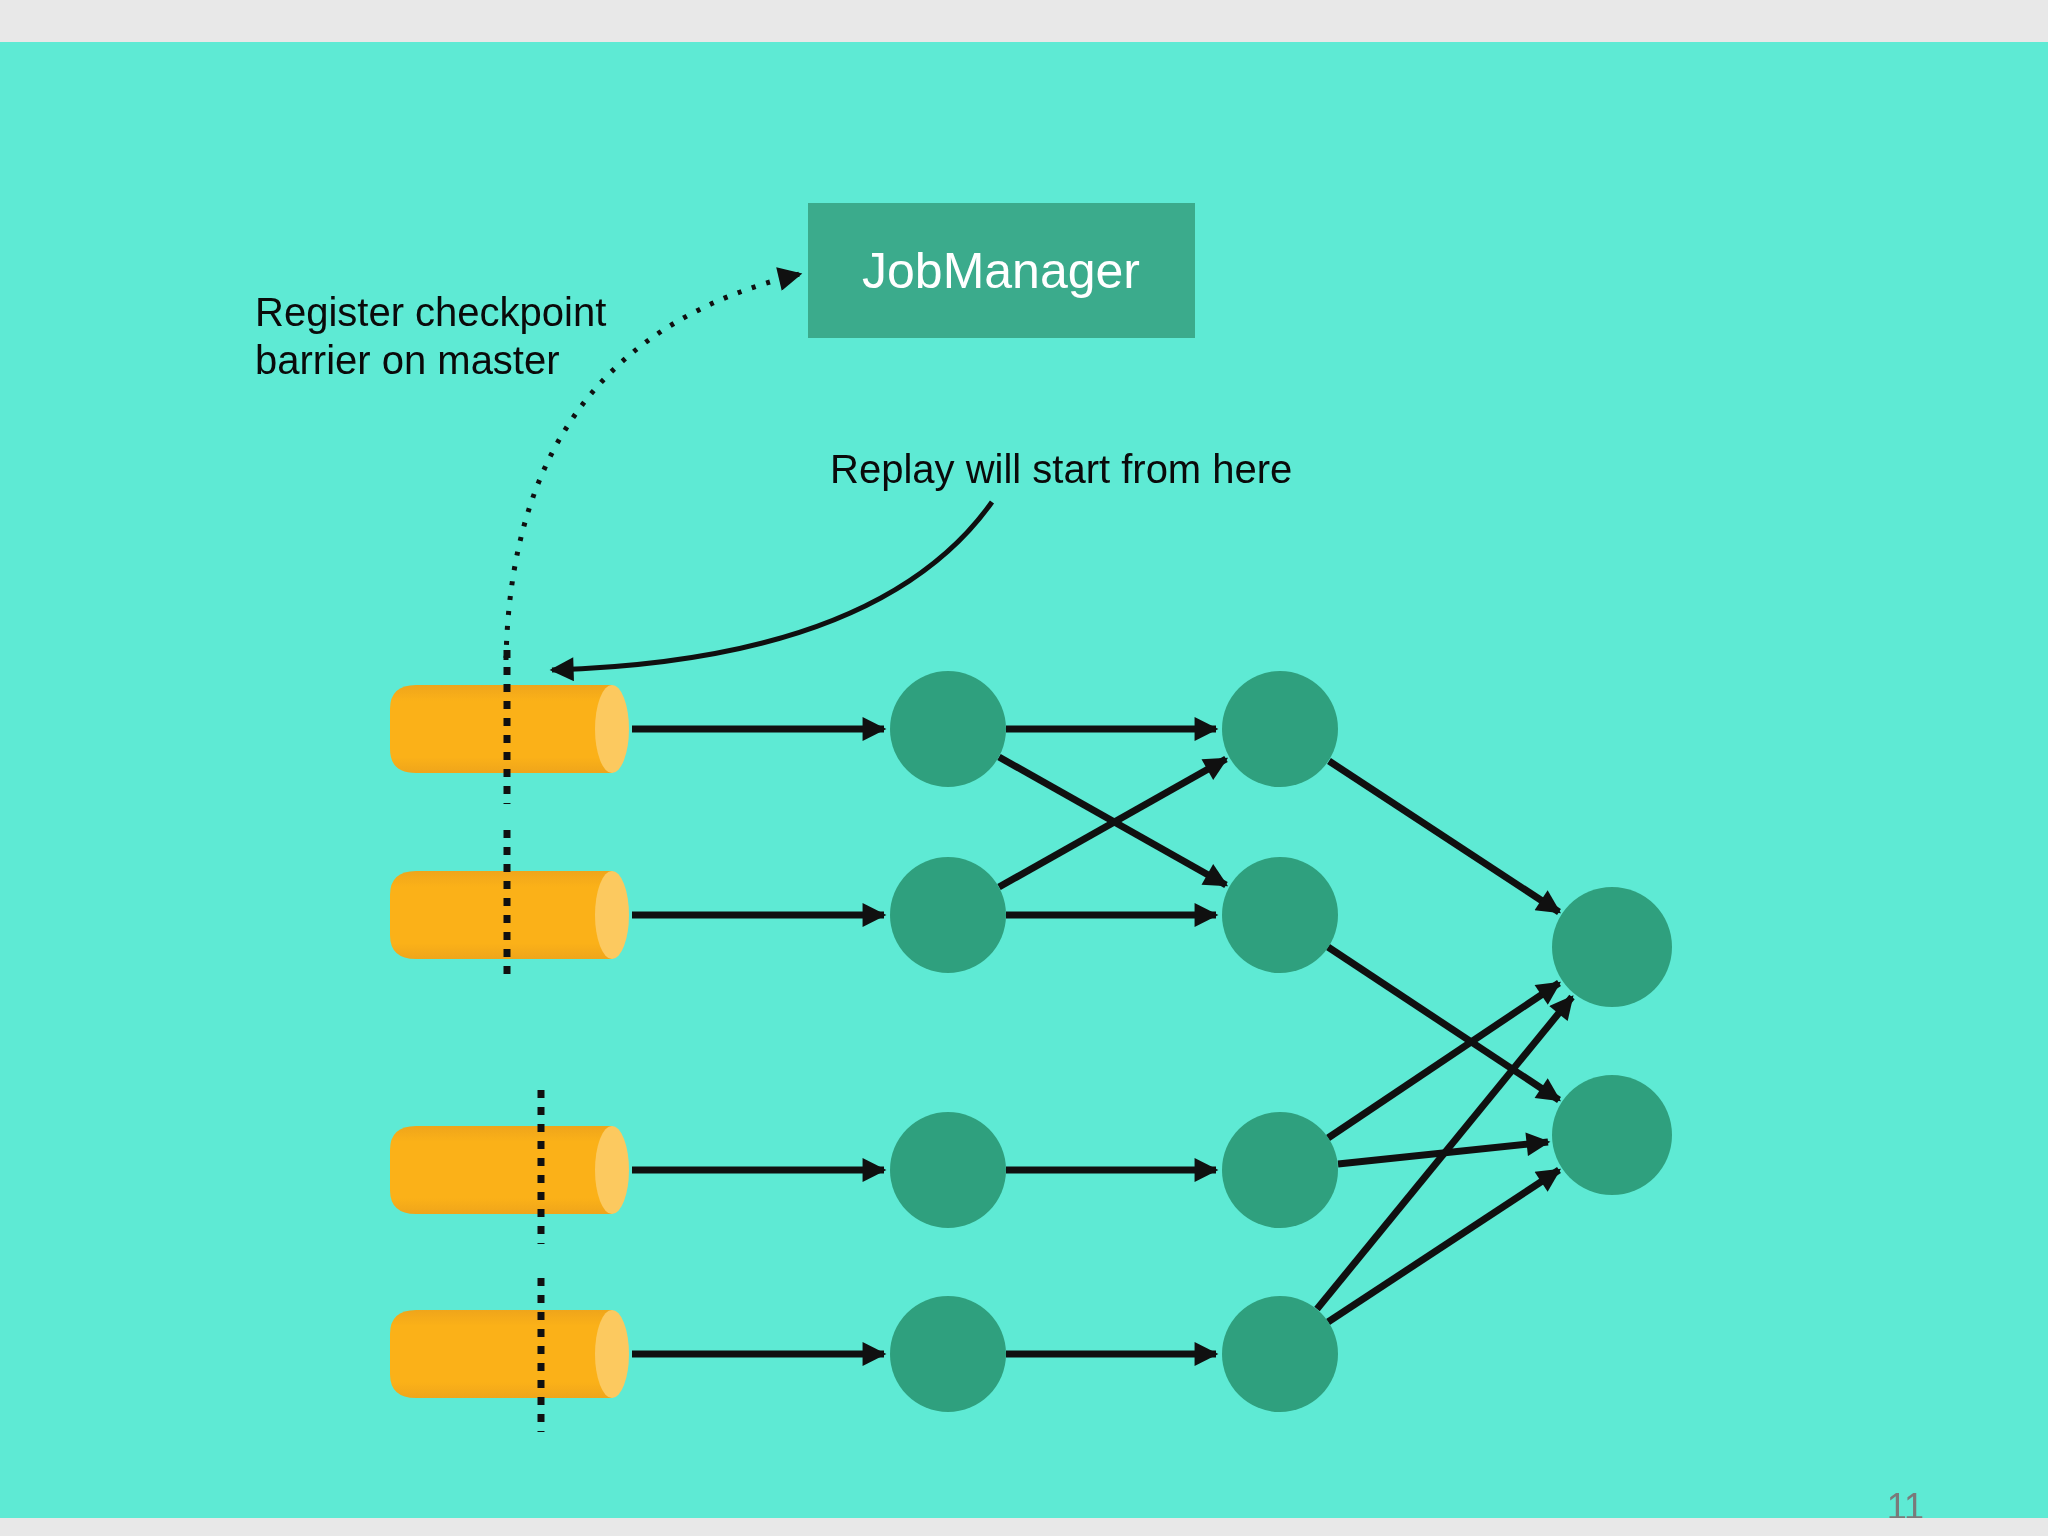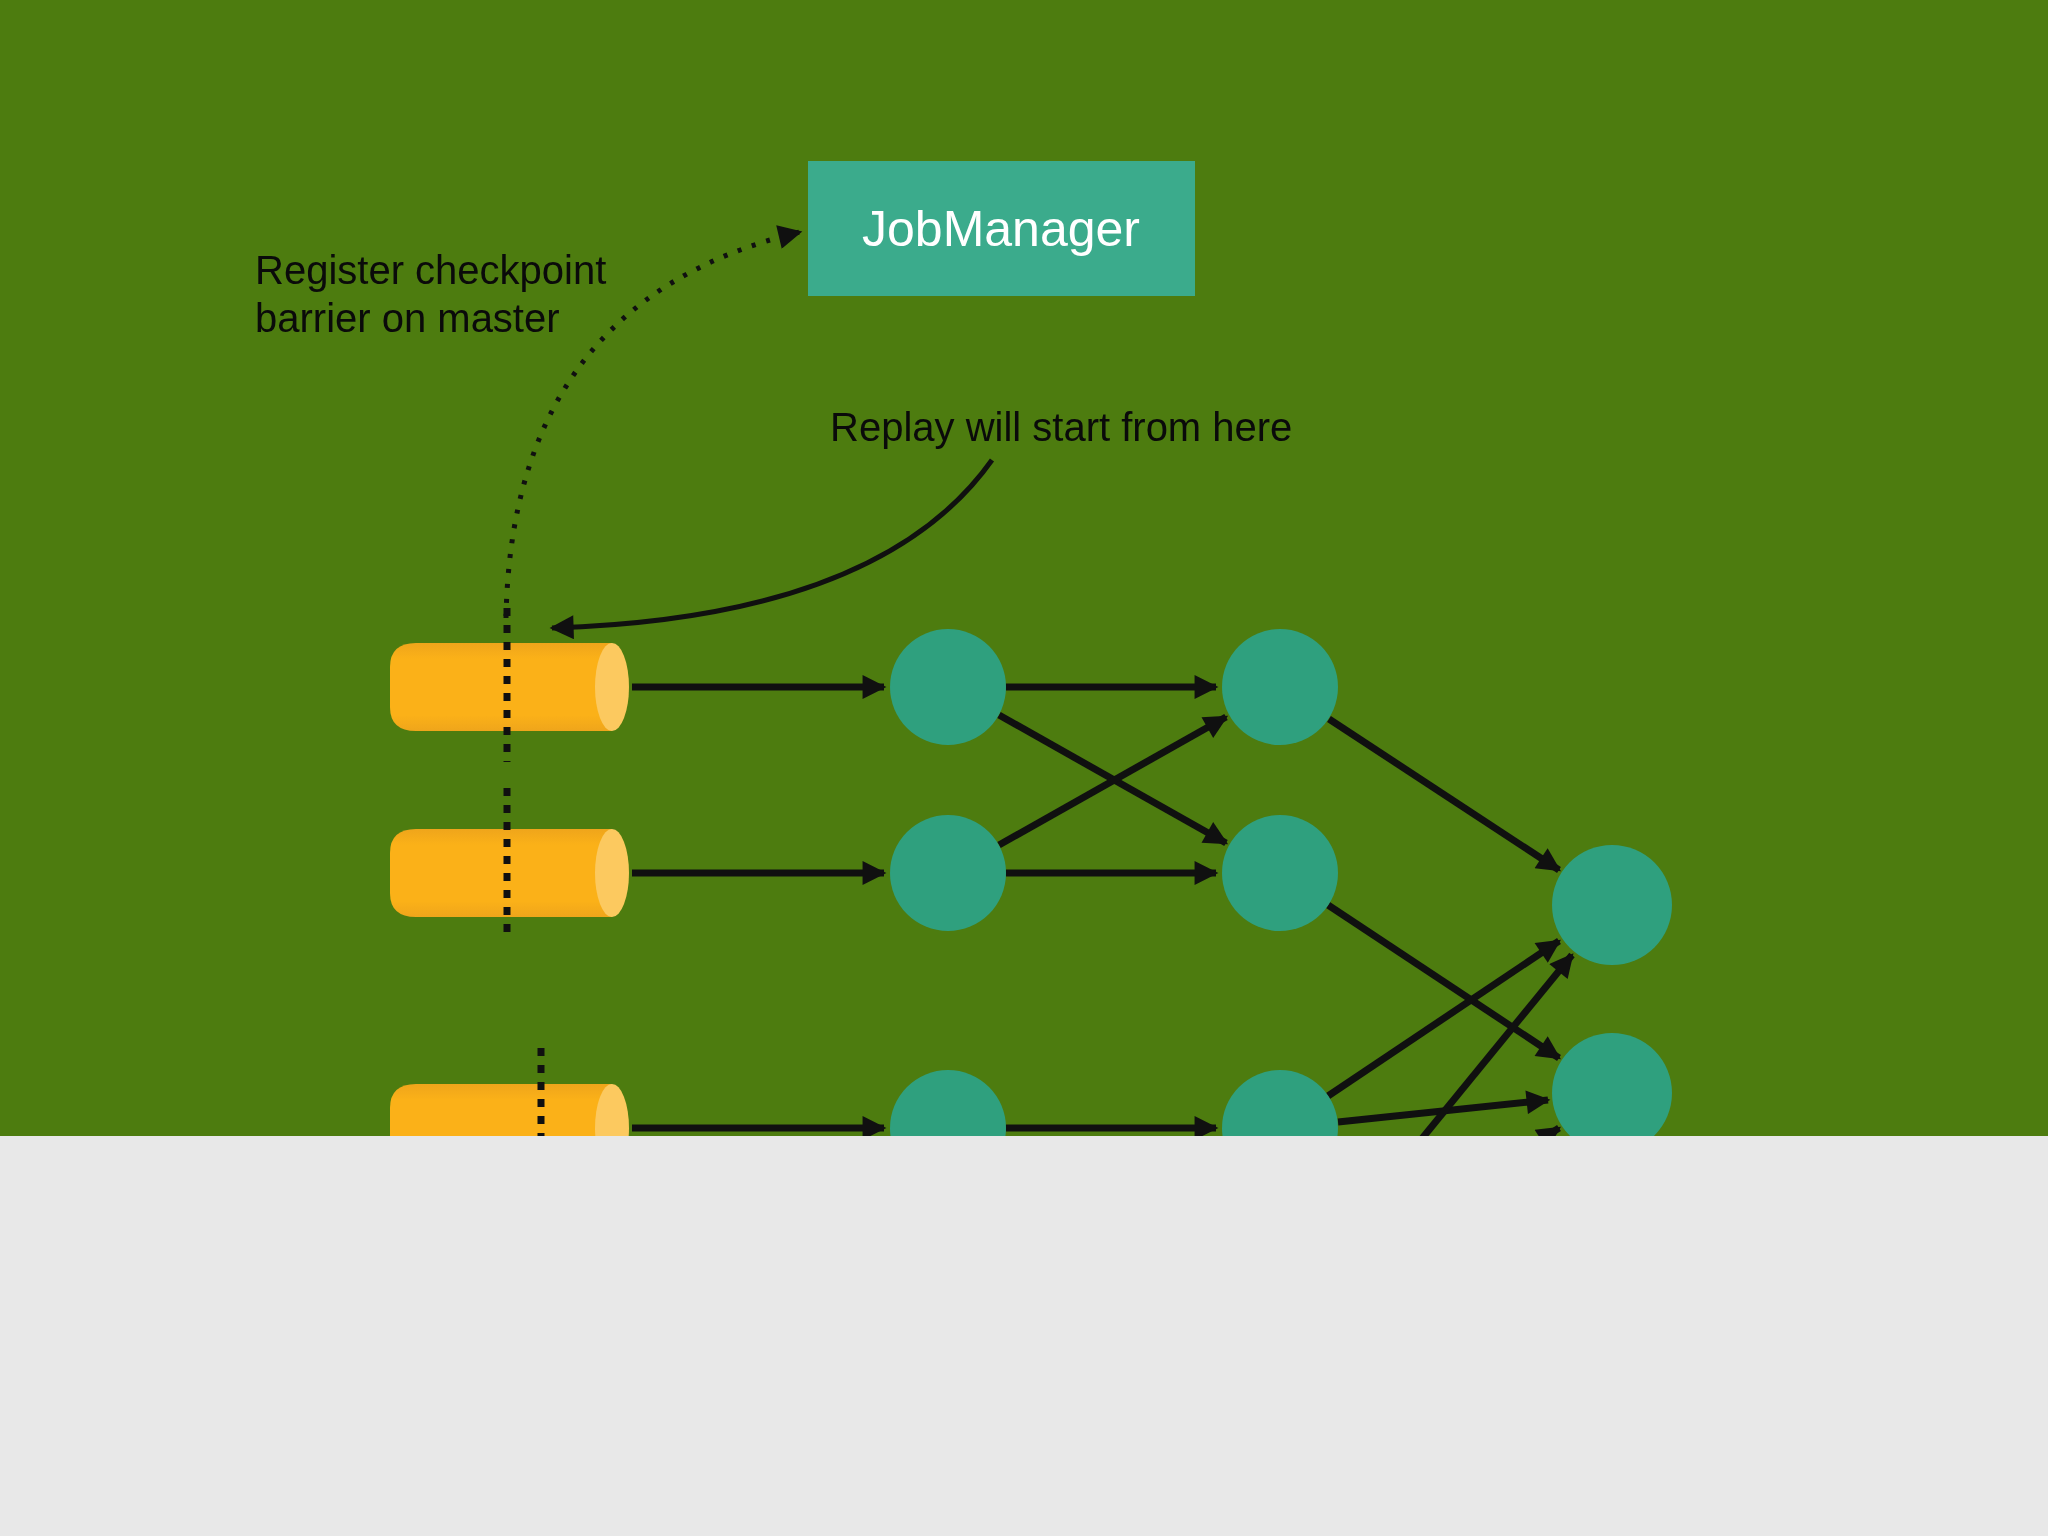--- a/index.html
+++ b/index.html
@@ -1,22 +1,23 @@
 <!DOCTYPE html>
 <html><head>
 <meta charset="utf-8">
 <style>
   html, body { margin: 0; padding: 0; background: #e8e8e8; }
   .slide {
     position: relative;
     width: 2048px;
-    height: 1136px;
-    background: #4d7c0f;
+    height: 1476px;
+    background: #5eead4;
     overflow: hidden;
     font-family: "Liberation Sans", sans-serif;
+    margin-top: 42px;
   }
   svg { display: block; width: 2048px; height: 1536px; }
   .ann-text   { font-family: "Liberation Sans", sans-serif; font-size: 40px; fill: #0a0a0a; }
   .jm-text    { font-family: "Liberation Sans", sans-serif; font-size: 50px; fill: #ffffff; text-anchor: middle; }
   .page-num   { font-family: "Liberation Sans", sans-serif; font-size: 36px; fill: #7a7a7a; text-anchor: end; }
   .edge       { stroke: #101010; stroke-width: 7; fill: none; }
   .barrier    { stroke: #101010; stroke-width: 7; fill: none; stroke-dasharray: 8 9; }
   .dotted-arc { stroke: #101010; stroke-width: 5; fill: none; stroke-dasharray: 4 11; }
   .solid-arc  { stroke: #101010; stroke-width: 5; fill: none; }
 </style>

